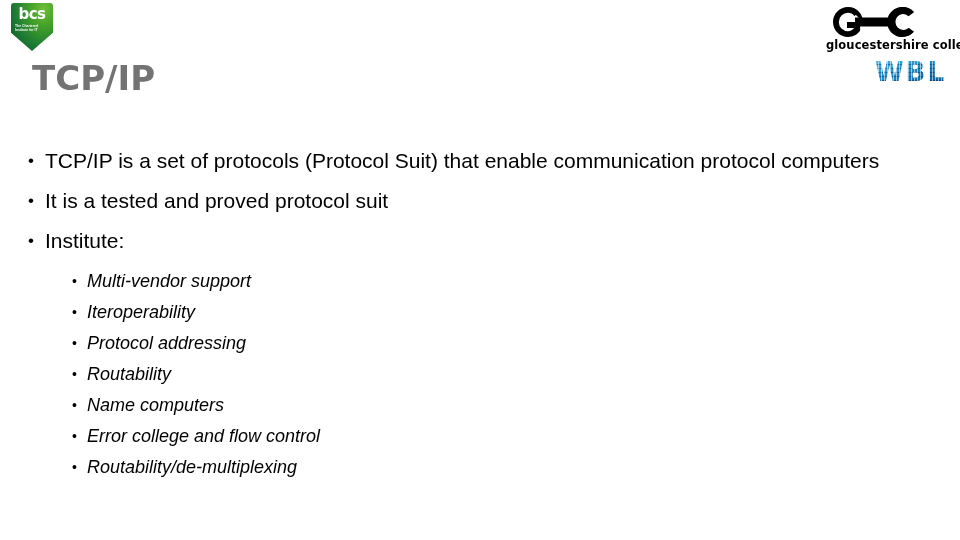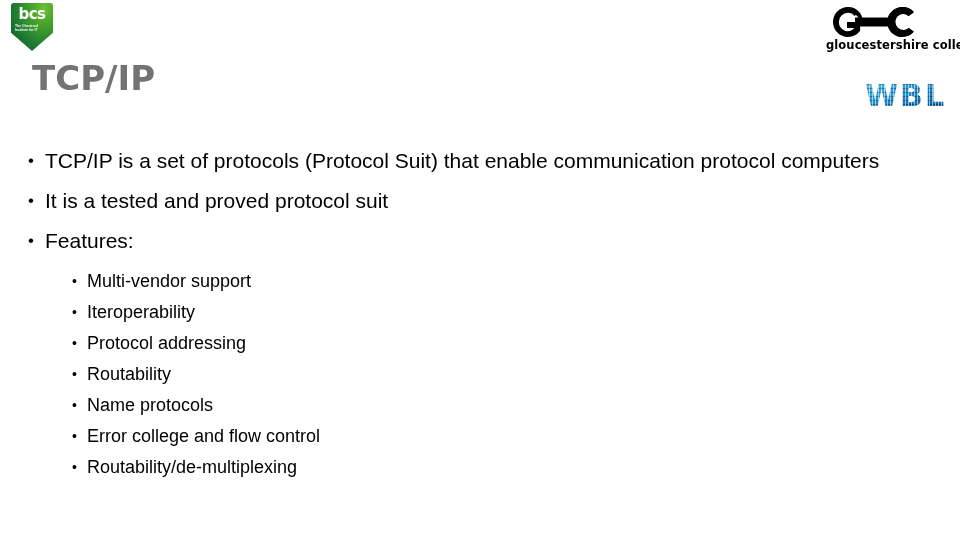--- a/index.html
+++ b/index.html
@@ -98,33 +98,32 @@
   
   .wbl-logo {
     position: absolute;
     right: 14px;
     top: 55px;
     width: 98px;
     height: 34px;
   }
   .wbl-text {
     font-family: "DejaVu Sans", sans-serif;
-    font-size: 30px;
+    font-size: 26px;
     font-weight: 700;
     letter-spacing: 2px;
     line-height: 34px;
     text-align: right;
     background-image:
       repeating-linear-gradient(90deg, rgba(255,255,255,0.55) 0px, rgba(255,255,255,0.55) 1px, rgba(0,0,0,0) 1px, rgba(0,0,0,0) 3px),
       repeating-linear-gradient(0deg, rgba(0,40,90,0.45) 0px, rgba(0,40,90,0.45) 1px, rgba(0,0,0,0) 1px, rgba(0,0,0,0) 4px),
       linear-gradient(160deg, #7FD4F2 0%, #34A6DC 35%, #1172B0 70%, #0B5C93 100%);
     -webkit-background-clip: text;
     background-clip: text;
     color: transparent;
-    margin-top: 24px;
     -webkit-text-fill-color: transparent;
   }
 
   
   .slide-title {
     position: absolute;
     left: 32px;
     top: 58px;
     font-family: "DejaVu Sans", sans-serif;
     font-size: 34px;
@@ -174,20 +173,21 @@
   }
   .bullet-l2 .marker {
     flex: 0 0 auto;
     width: 15px;
     text-align: left;
     font-size: 14px;
     line-height: 31px;
   }
   .bullet-l2 .btext {
     flex: 1 1 auto;
+    font-style: italic;
   }
 </style>
 </head>
 <body>
 
 <div class="slide">
 
   <div class="bcs-logo">
     <div class="bcs-shield"></div>
     <div class="bcs-wordmark">bcs</div>
@@ -219,21 +219,21 @@
       <span class="btext">TCP/IP is a set of protocols (Protocol Suit) that enable communication protocol computers</span>
     </div>
 
     <div class="bullet-l1">
       <span class="marker">•</span>
       <span class="btext">It is a tested and proved protocol suit</span>
     </div>
 
     <div class="bullet-l1">
       <span class="marker">•</span>
-      <span class="btext">Features:</span>
+      <span class="btext">Institute:</span>
     </div>
 
     <div class="sub-list">
       <div class="bullet-l2">
         <span class="marker">•</span>
         <span class="btext">Multi-vendor support</span>
       </div>
       <div class="bullet-l2">
         <span class="marker">•</span>
         <span class="btext">Iteroperability</span>
@@ -241,21 +241,21 @@
       <div class="bullet-l2">
         <span class="marker">•</span>
         <span class="btext">Protocol addressing</span>
       </div>
       <div class="bullet-l2">
         <span class="marker">•</span>
         <span class="btext">Routability</span>
       </div>
       <div class="bullet-l2">
         <span class="marker">•</span>
-        <span class="btext">Name protocols</span>
+        <span class="btext">Name computers</span>
       </div>
       <div class="bullet-l2">
         <span class="marker">•</span>
         <span class="btext">Error college and flow control</span>
       </div>
       <div class="bullet-l2">
         <span class="marker">•</span>
         <span class="btext">Routability/de-multiplexing</span>
       </div>
     </div>

